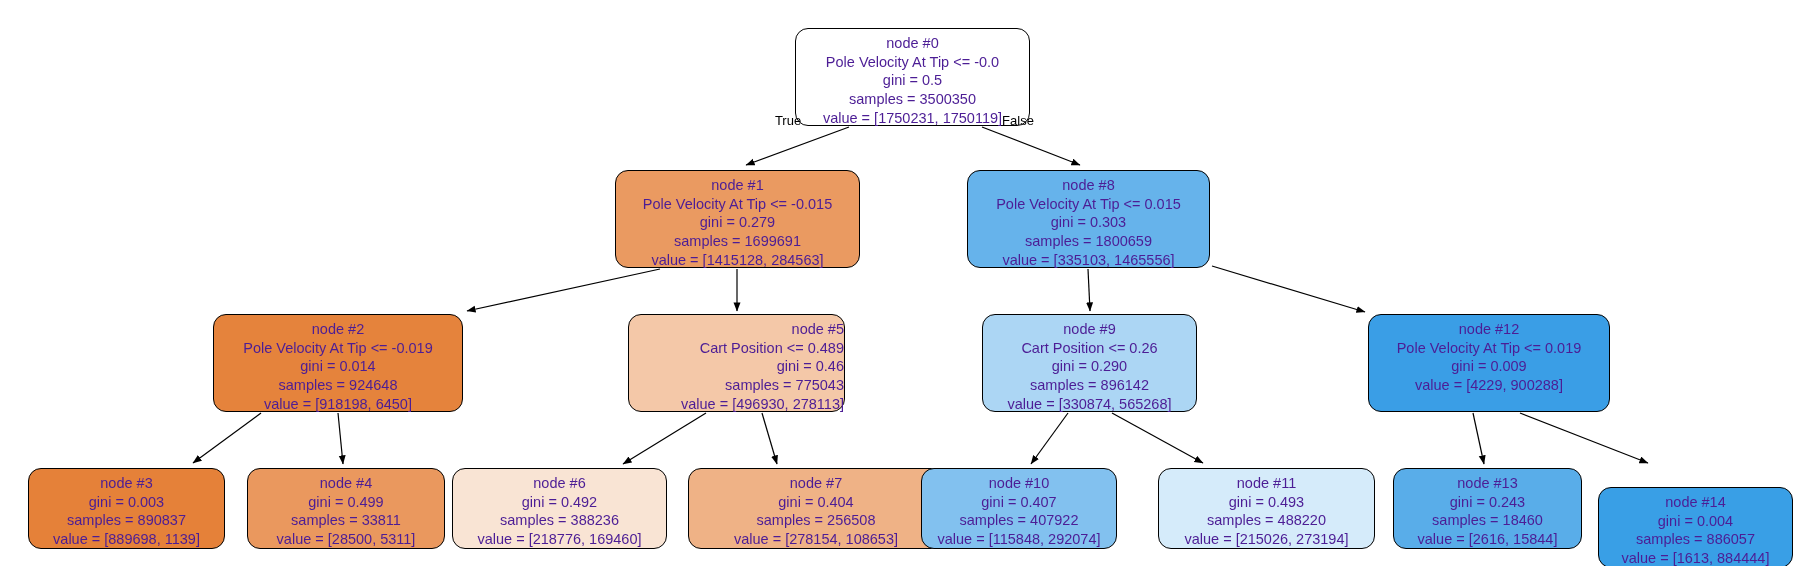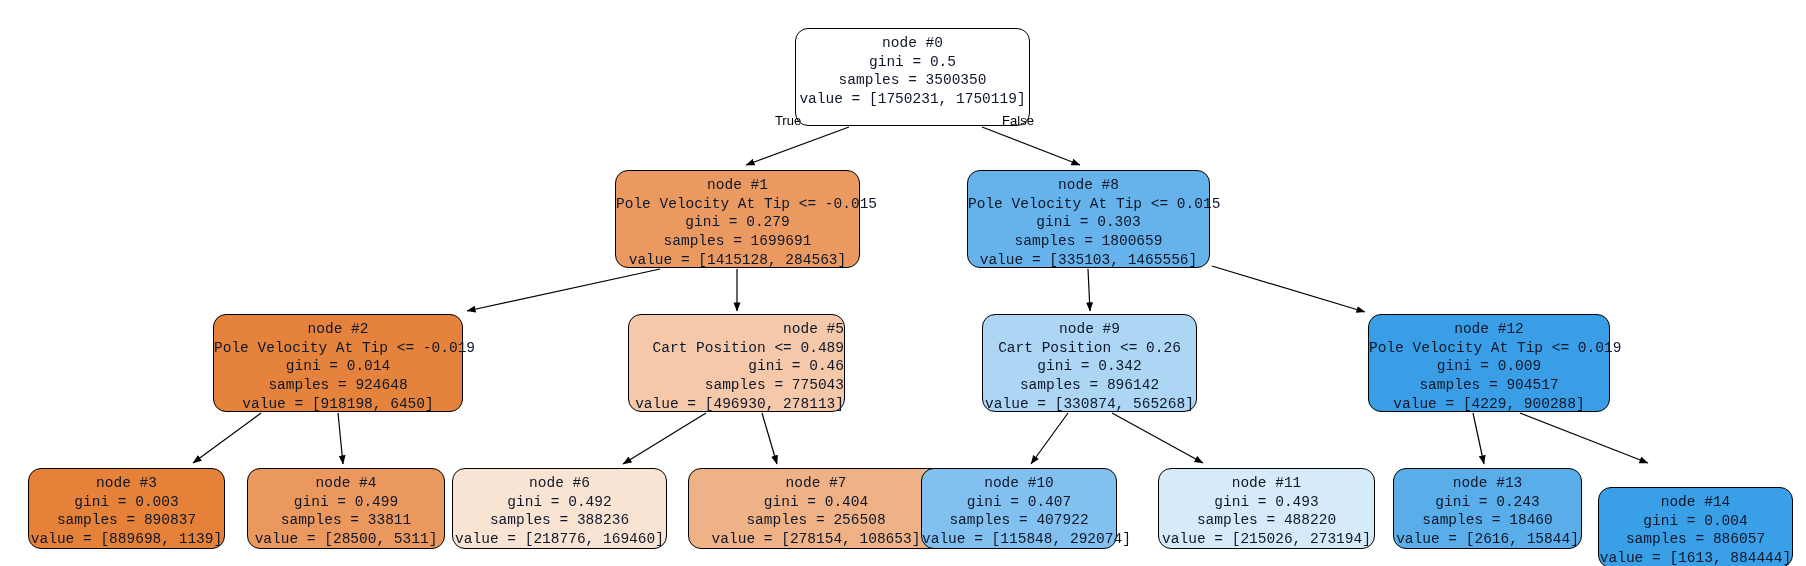--- a/index.html
+++ b/index.html
@@ -27,23 +27,22 @@
   }
   .tree-node {
     position: absolute;
     box-sizing: border-box;
     border: 1.3px solid #000000;
     border-radius: 13px;
     text-align: center;
     font-size: 14.5px;
     line-height: 18.7px;
     padding-top: 5px;
-    color: #0f172a;
+    color: #4c1d95;
     white-space: nowrap;
-    font-family: Liberation Mono, monospace;
   }
   .tree-node span { display: block; }
   .edge-label {
     position: absolute;
     transform: translateX(-50%);
     font-size: 13px;
     color: #000000;
   }
 </style>
 </head>
@@ -69,20 +68,21 @@
         <line x1="762" y1="413" x2="777" y2="464" marker-end="url(#arrowhead)"></line>
         <line x1="1068" y1="413" x2="1031" y2="464" marker-end="url(#arrowhead)"></line>
         <line x1="1112" y1="413" x2="1203" y2="463" marker-end="url(#arrowhead)"></line>
         <line x1="1473" y1="413" x2="1484" y2="464" marker-end="url(#arrowhead)"></line>
         <line x1="1520" y1="413" x2="1648" y2="463" marker-end="url(#arrowhead)"></line>
       </g>
   </svg>
   <div id="nodes-layer">
       <div class="tree-node" style="left: 795px; top: 28px; width: 235px; height: 98px; background: rgb(255, 255, 255);">
         <span>node #0</span>
+        <span>Pole Velocity At Tip &lt;= -0.0</span>
         <span>gini = 0.5</span>
         <span>samples = 3500350</span>
         <span>value = [1750231, 1750119]</span>
       </div>
       <div class="tree-node" style="left: 615px; top: 170px; width: 245px; height: 98px; background: rgb(234, 154, 97);">
         <span>node #1</span>
         <span>Pole Velocity At Tip &lt;= -0.015</span>
         <span>gini = 0.279</span>
         <span>samples = 1699691</span>
         <span>value = [1415128, 284563]</span>
@@ -128,41 +128,40 @@
       <div class="tree-node" style="left: 967px; top: 170px; width: 243px; height: 98px; background: rgb(102, 179, 235);">
         <span>node #8</span>
         <span>Pole Velocity At Tip &lt;= 0.015</span>
         <span>gini = 0.303</span>
         <span>samples = 1800659</span>
         <span>value = [335103, 1465556]</span>
       </div>
       <div class="tree-node" style="left: 982px; top: 314px; width: 215px; height: 98px; background: rgb(172, 214, 244);">
         <span>node #9</span>
         <span>Cart Position &lt;= 0.26</span>
-        <span>gini = 0.342</span>
+        <span>gini = 0.290</span>
         <span>samples = 896142</span>
         <span>value = [330874, 565268]</span>
       </div>
       <div class="tree-node" style="left: 921px; top: 468px; width: 196px; height: 81px; background: rgb(130, 193, 239);">
         <span>node #10</span>
         <span>gini = 0.407</span>
         <span>samples = 407922</span>
         <span>value = [115848, 292074]</span>
       </div>
       <div class="tree-node" style="left: 1158px; top: 468px; width: 217px; height: 81px; background: rgb(213, 235, 250);">
         <span>node #11</span>
         <span>gini = 0.493</span>
         <span>samples = 488220</span>
         <span>value = [215026, 273194]</span>
       </div>
       <div class="tree-node" style="left: 1368px; top: 314px; width: 242px; height: 98px; background: rgb(58, 158, 230);">
         <span>node #12</span>
         <span>Pole Velocity At Tip &lt;= 0.019</span>
         <span>gini = 0.009</span>
-        <span>samples = 904517</span>
         <span>value = [4229, 900288]</span>
       </div>
       <div class="tree-node" style="left: 1393px; top: 468px; width: 189px; height: 81px; background: rgb(89, 173, 233);">
         <span>node #13</span>
         <span>gini = 0.243</span>
         <span>samples = 18460</span>
         <span>value = [2616, 15844]</span>
       </div>
       <div class="tree-node" style="left: 1598px; top: 487px; width: 195px; height: 81px; background: rgb(57, 159, 230);">
         <span>node #14</span>

